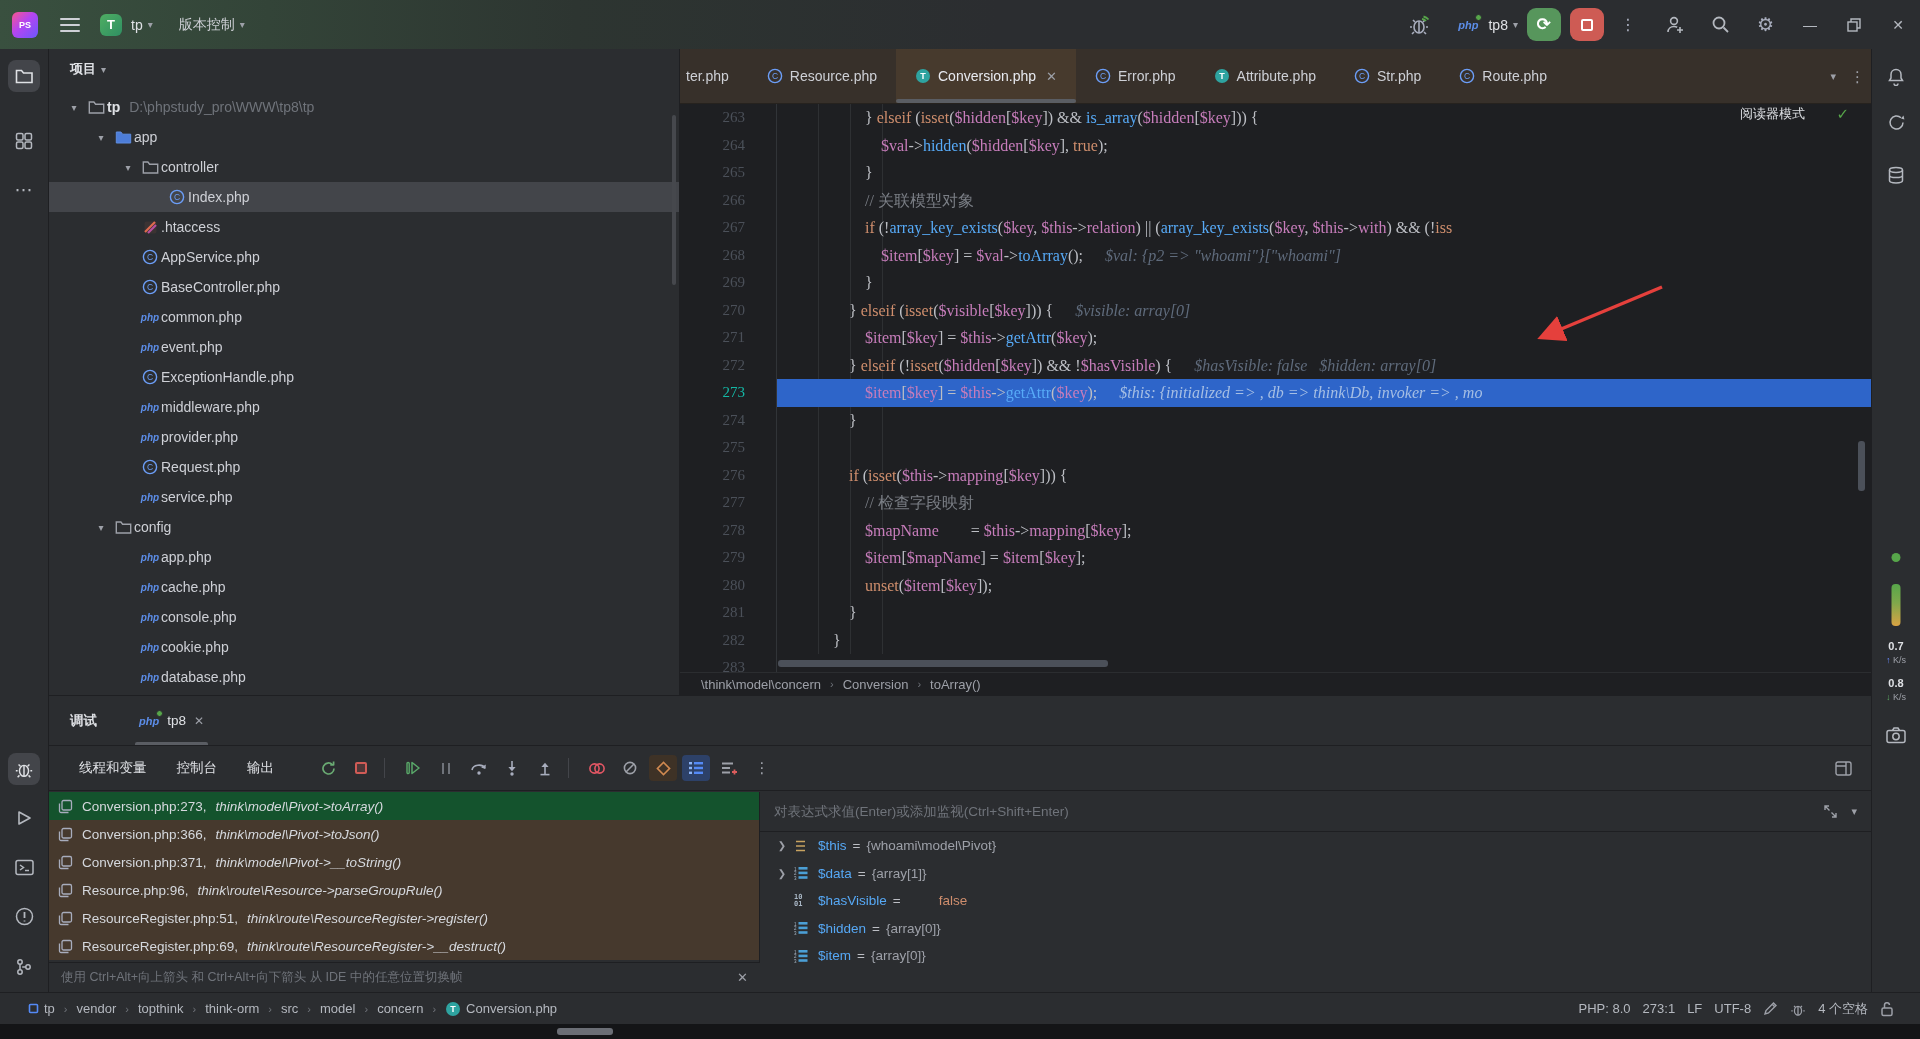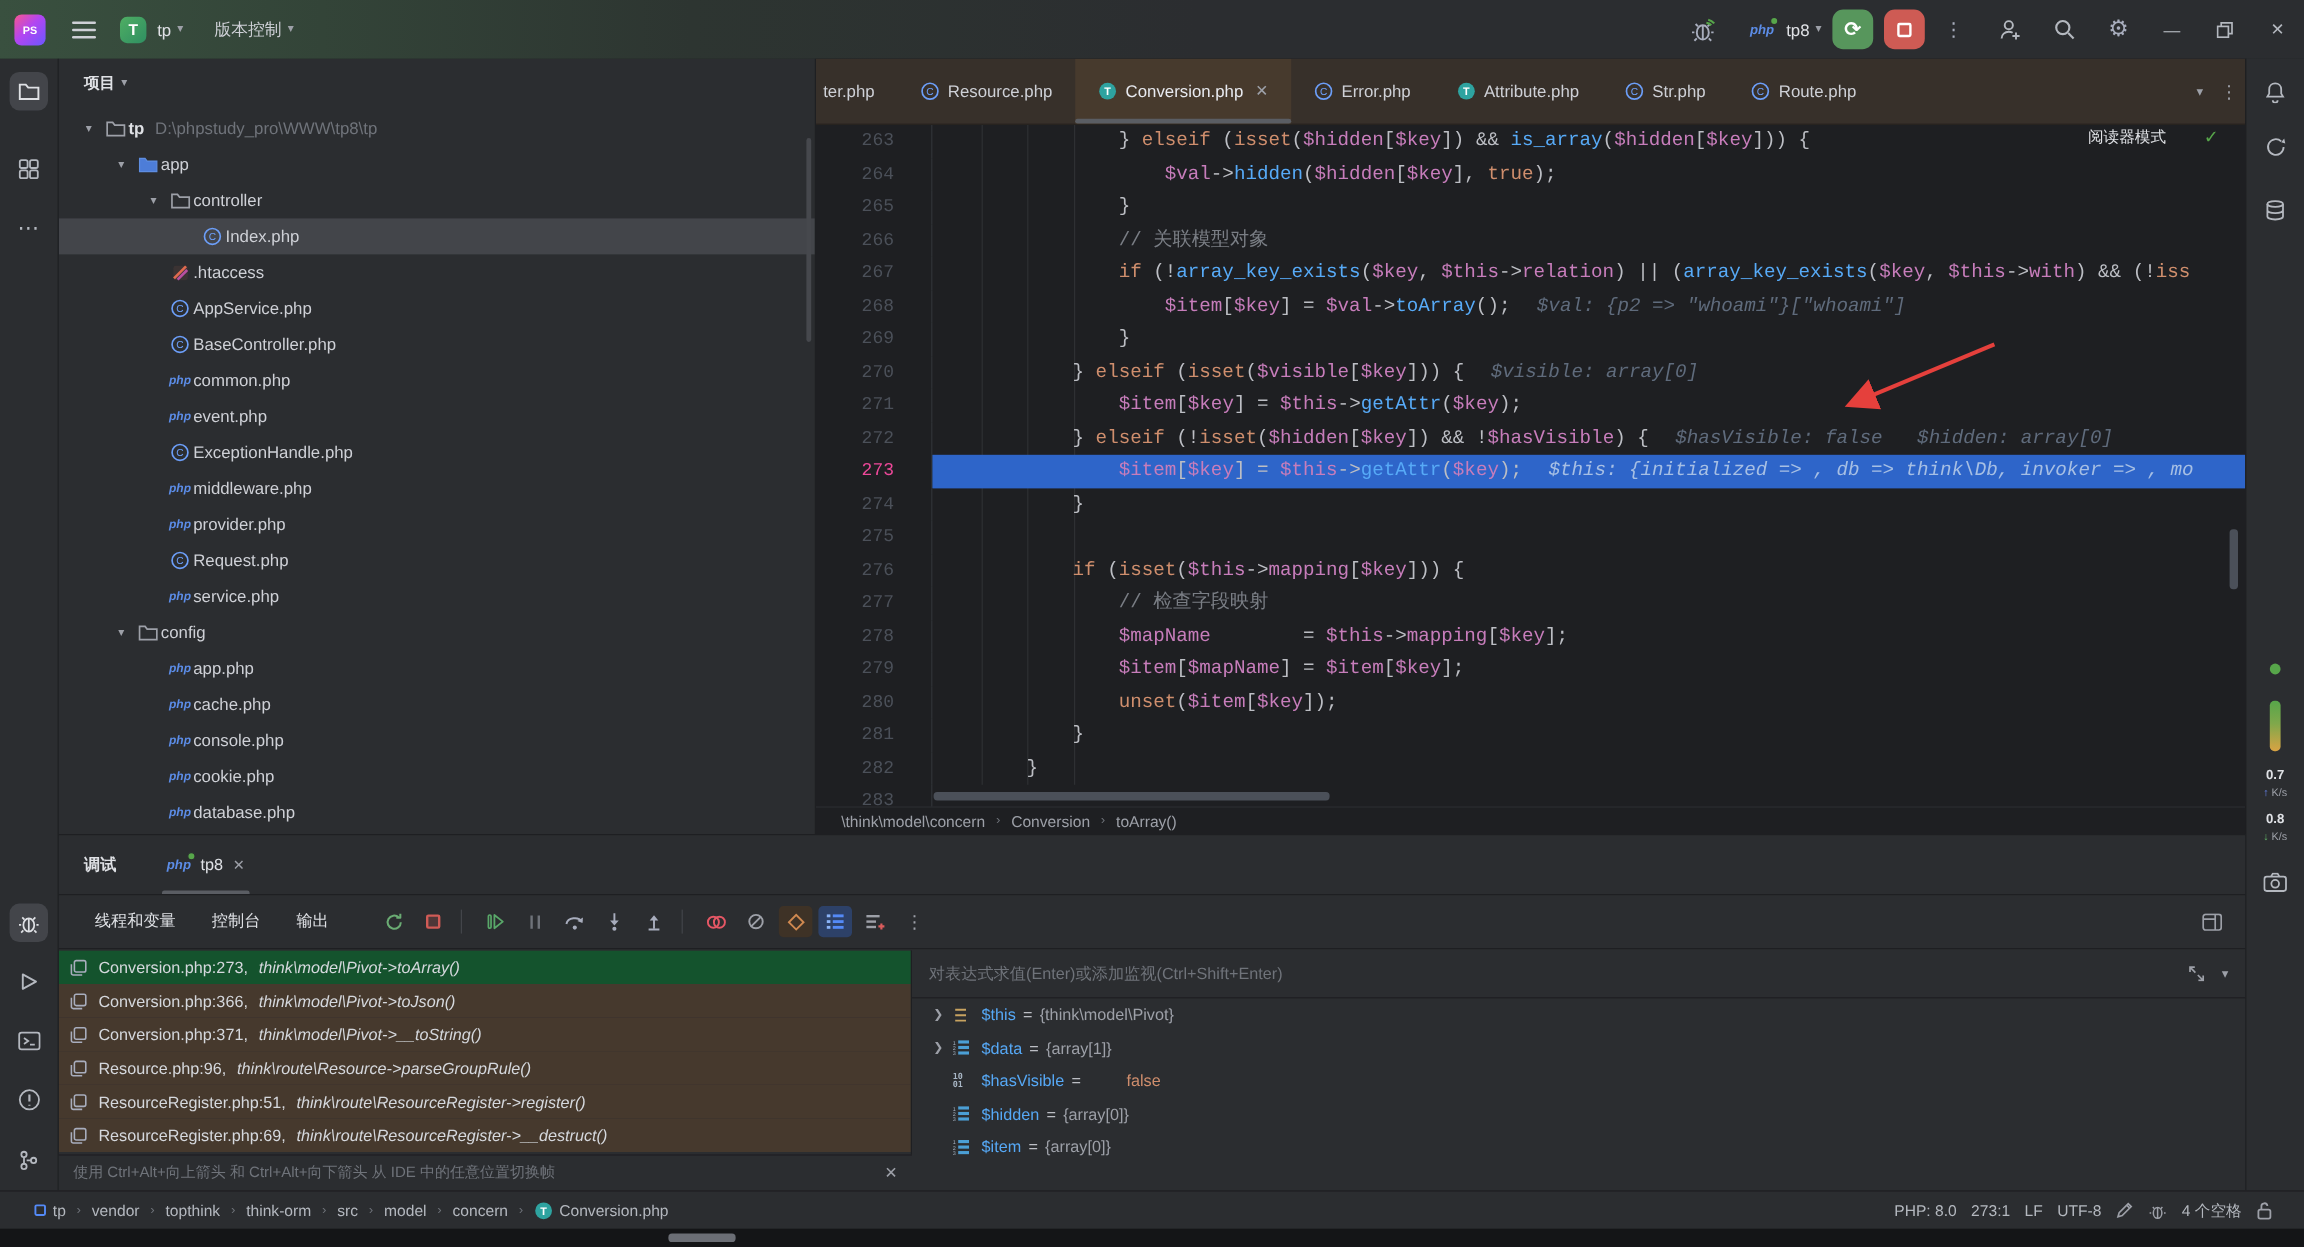--- a/index.html
+++ b/index.html
@@ -52,29 +52,29 @@
   
   #editor { position:absolute; left:680px; top:49px; width:1191px; height:646px; background:#1E1F22; overflow:hidden; }
   #tabbar { position:absolute; left:0; top:0; width:100%; height:55px; background:#37302A; display:flex; align-items:stretch; border-bottom:1px solid #26221E; }
   .etab { display:flex; align-items:center; padding:0 19px; color:#CED0D6; font-size:14px; white-space:nowrap; }
   .etab.active { background:#473A2D; color:#E8EAF0; }
   .etab .tico { margin-right:7px; display:inline-flex; }
   .etab .close { margin-left:10px; color:#9DA0A8; font-size:13px; }
   #tab-thumb { position:absolute; bottom:0; height:4px; background:#5A5D63; border-radius:2px; }
   #tab-right-icons { position:absolute; right:6px; top:0; height:55px; display:flex; align-items:center; gap:14px; color:#9DA0A8; }
   #code { position:absolute; left:0; top:55px; width:100%; height:568px; overflow:hidden;
-    font-family:Liberation Mono, monospace; font-size:16px; line-height:27.5px; }
+    font-family:Liberation Serif, serif; font-size:16px; line-height:27.5px; }
   #guides { position:absolute; left:0; top:0; width:100%; height:550px; z-index:0; }
   #guides div { position:absolute; top:0; width:1px; height:550px; background:#2E3033; }
   #lines { position:relative; z-index:1; }
   .cl { display:flex; height:27.5px; white-space:pre; }
   .ln { flex:none; width:97px; text-align:right; padding-right:31px; color:#4B5059; border-right:1px solid #313438; font-size:15px; }
   .lc { flex:1; padding-left:40px; overflow:hidden; }
   .cl.exec .lc { background:#2E65C9; }
-  .cl.exec .ln { color:#ec4899; }
+  .cl.exec .ln { color:#14b8a6; }
   .tk-w { color:#BCBEC4; } .tk-k { color:#CF8E6D; } .tk-v { color:#C77DBB; }
   .tk-f { color:#57AAF7; } .tk-c { color:#7A7E85; }
   .hint { font-style:italic; color:#5F6B7C; margin-left:22px; }
   .exec .hint { color:#A6BFE4; }
   #hscroll { position:absolute; left:98px; top:611px; width:330px; height:7px; border-radius:3px; background:#4B5059; }
   #vscroll { position:absolute; left:1178px; top:392px; width:7px; height:50px; border-radius:3px; background:#4B5059; }
   #reader-mode { position:absolute; right:66px; top:56px; color:#DFE1E5; font-size:13px; }
   #insp-check { position:absolute; right:22px; top:56px; color:#57A64A; font-size:15px; font-weight:bold; }
   #crumbs { position:absolute; left:0; top:623px; width:100%; height:23px; background:#1E1F22; border-top:1px solid #2B2D30;
     display:flex; align-items:center; padding-left:21px; color:#9DA0A8; font-size:13px; gap:9px; }
@@ -750,21 +750,21 @@
           <span class="var-chev">❯</span>
           <span class="var-ico">
             <svg width="13" height="14" viewBox="0 0 13 14">
               <g fill="none" stroke="#C8A360" stroke-width="1.6">
                 <path d="M2 2.5h9M2 7h9M2 11.5h9"></path>
               </g>
             </svg>
           </span>
           <span class="var-name">$this</span>
           <span class="var-eq">=</span>
-          <span class="var-val">{think\model\Pivot}</span>
+          <span class="var-val">{whoami\model\Pivot}</span>
         </div>
         <div class="var-row">
           <span class="var-chev">❯</span>
           <span class="var-ico">
             <svg width="14" height="14" viewBox="0 0 14 14">
               <g fill="#A9B7C6" font-size="4.5" font-family="Liberation Sans">
                 <text x="0" y="4.5">1</text>
                 <text x="0" y="9">2</text>
                 <text x="0" y="13.5">3</text>
               </g>

